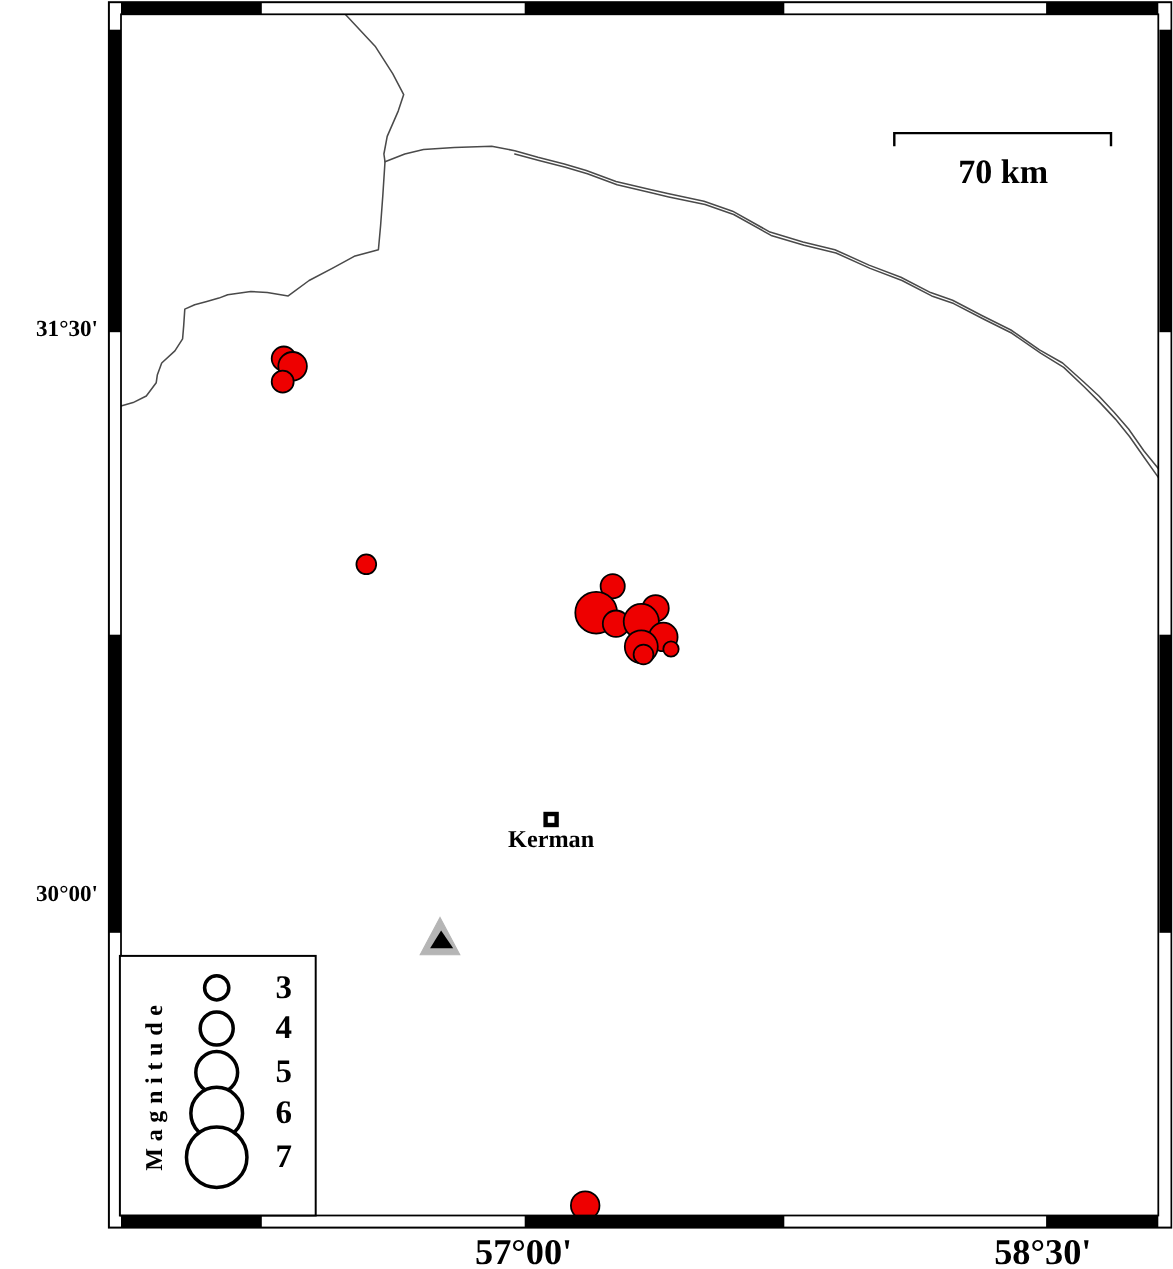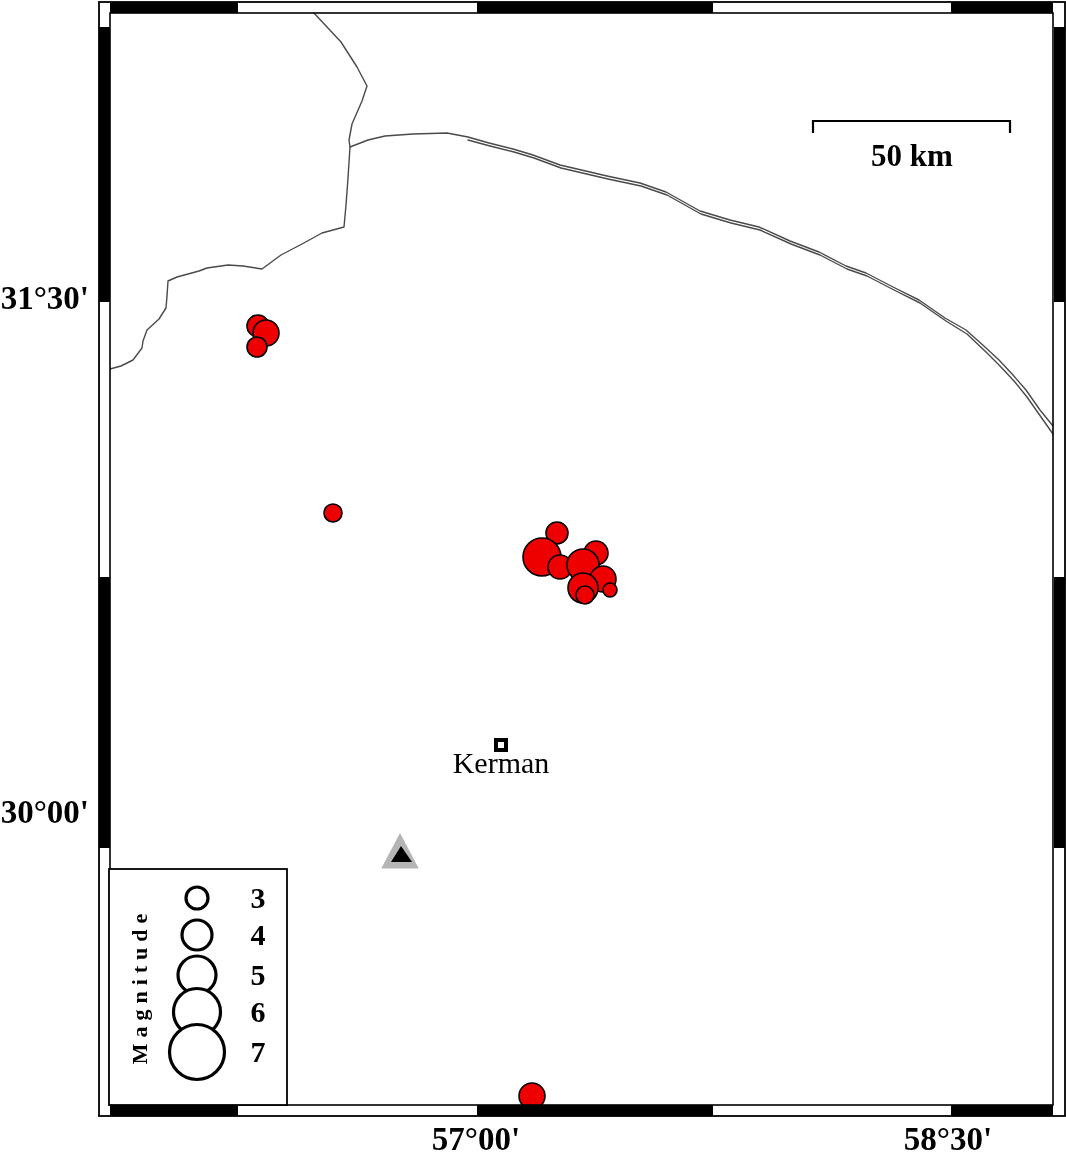--- a/index.html
+++ b/index.html
@@ -1,26 +1,26 @@
 <!DOCTYPE html>
 <html><head>
 <meta charset="utf-8">
 <style>
   html,body{margin:0;padding:0;background:#ffffff;}
   .stage{position:relative;width:1066px;height:1154px;background:#ffffff;overflow:hidden;
          font-family:"Liberation Serif", serif;color:#000;}
   .stage svg{position:absolute;left:0;top:0;}
   .lat-label{position:absolute;left:0;width:89px;text-align:right;transform:translateY(-52%);
-             font-size:33px;font-weight:bold;white-space:nowrap;}
+             font-size:21px;font-weight:bold;white-space:nowrap;}
   .lon-label{position:absolute;top:1121px;transform:translateX(-50%);
              font-size:33px;font-weight:bold;white-space:nowrap;}
   .scale-label{position:absolute;left:912px;top:156px;transform:translate(-50%,-50%);
              font-size:31px;font-weight:bold;white-space:nowrap;}
   .city-label{position:absolute;left:501px;top:763px;transform:translate(-50%,-50%);
-             font-size:30px;font-weight:normal;white-space:nowrap;}
+             font-size:22px;font-weight:bold;white-space:nowrap;}
   .legend-title{position:absolute;left:140px;top:986px;writing-mode:vertical-rl;
              transform:translate(-50%,-50%) rotate(180deg);
              font-size:22px;font-weight:bold;letter-spacing:6px;white-space:nowrap;}
   .legend-num{position:absolute;left:258px;transform:translate(-50%,-50%);
              font-size:30px;font-weight:bold;}
 </style>
 </head>
 <body>
 
 <div class="stage">
@@ -69,21 +69,21 @@
       <circle cx="197" cy="1012" r="23.5" fill="#ffffff" stroke="#000000" stroke-width="3.2"></circle>
       <circle cx="197" cy="1052" r="27.5" fill="#ffffff" stroke="#000000" stroke-width="3.2"></circle>
     </svg>
 
   <div class="lat-label" style="top:299px">31°30'</div>
   <div class="lat-label" style="top:813px">30°00'</div>
 
   <div class="lon-label" style="left:476px">57°00'</div>
   <div class="lon-label" style="left:948px">58°30'</div>
 
-  <div class="scale-label">50 km</div>
+  <div class="scale-label">70 km</div>
 
   <div class="city-label">Kerman</div>
 
   <div class="legend-title">Magnitude</div>
 
   <div id="legend-values">
       <div class="legend-num" style="top: 898px;">3</div>
       <div class="legend-num" style="top: 935px;">4</div>
       <div class="legend-num" style="top: 975px;">5</div>
       <div class="legend-num" style="top: 1012px;">6</div>

